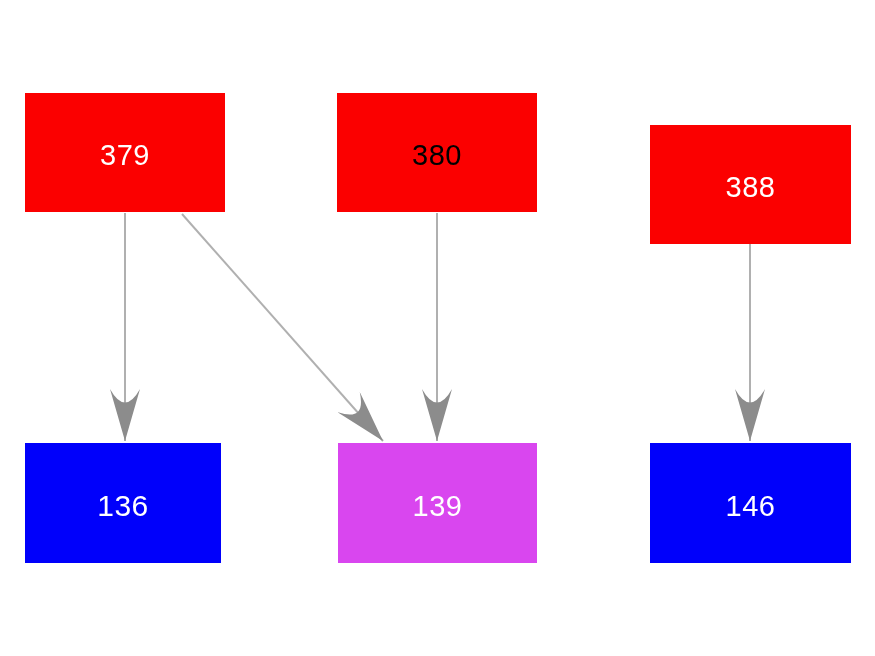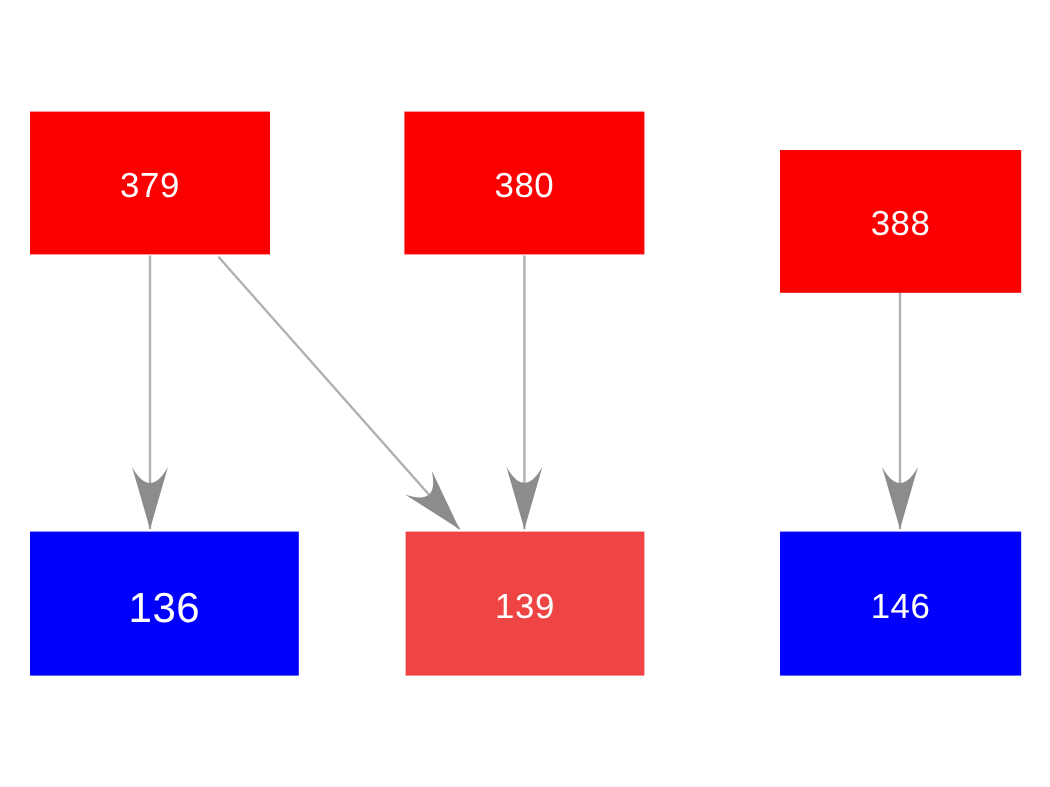--- a/index.html
+++ b/index.html
@@ -50,29 +50,29 @@
         <line x1="125" y1="213" x2="125" y2="441" stroke="#b0b0b0" stroke-width="2" marker-end="url(#arrowhead)"></line>
         <line x1="182" y1="214" x2="383" y2="441" stroke="#b0b0b0" stroke-width="2" marker-end="url(#arrowhead)"></line>
         <line x1="437" y1="213" x2="437" y2="441" stroke="#b0b0b0" stroke-width="2" marker-end="url(#arrowhead)"></line>
         <line x1="750" y1="213" x2="750" y2="441" stroke="#b0b0b0" stroke-width="2" marker-end="url(#arrowhead)"></line>
       </g>
   </svg>
   <div id="nodes-layer">
       <div class="node" style="left: 25px; top: 93px; width: 200px; height: 119px; background: rgb(251, 0, 0); color: rgb(255, 255, 255); font-size: 29px;">
         <span>379</span>
       </div>
-      <div class="node" style="left: 337px; top: 93px; width: 200px; height: 119px; background: rgb(251, 0, 0); color: #ffffff; font-size: 29px;">
+      <div class="node" style="left: 337px; top: 93px; width: 200px; height: 119px; background: rgb(251, 0, 0); color: #000000; font-size: 29px;">
         <span>380</span>
       </div>
       <div class="node" style="left: 650px; top: 93px; width: 201px; height: 119px; background: rgb(251, 0, 0); color: rgb(255, 255, 255); font-size: 29px; margin-top: 32px;">
         <span>388</span>
       </div>
-      <div class="node" style="left: 25px; top: 443px; width: 224px; height: 120px; background: rgb(0, 0, 251); color: rgb(255, 255, 255); font-size: 35px;">
+      <div class="node" style="left: 25px; top: 443px; width: 196px; height: 120px; background: rgb(0, 0, 251); color: rgb(255, 255, 255); font-size: 30px;">
         <span>136</span>
       </div>
-      <div class="node" style="left: 338px; top: 443px; width: 199px; height: 120px; background: #ef4444; color: rgb(255, 255, 255); font-size: 29px;">
+      <div class="node" style="left: 338px; top: 443px; width: 199px; height: 120px; background: #d946ef; color: rgb(255, 255, 255); font-size: 29px;">
         <span>139</span>
       </div>
       <div class="node" style="left: 650px; top: 443px; width: 201px; height: 120px; background: rgb(0, 0, 251); color: rgb(255, 255, 255); font-size: 29px; align-items: center;">
         <span>146</span>
       </div>
     </div>
 </div>
 
 </body></html>

